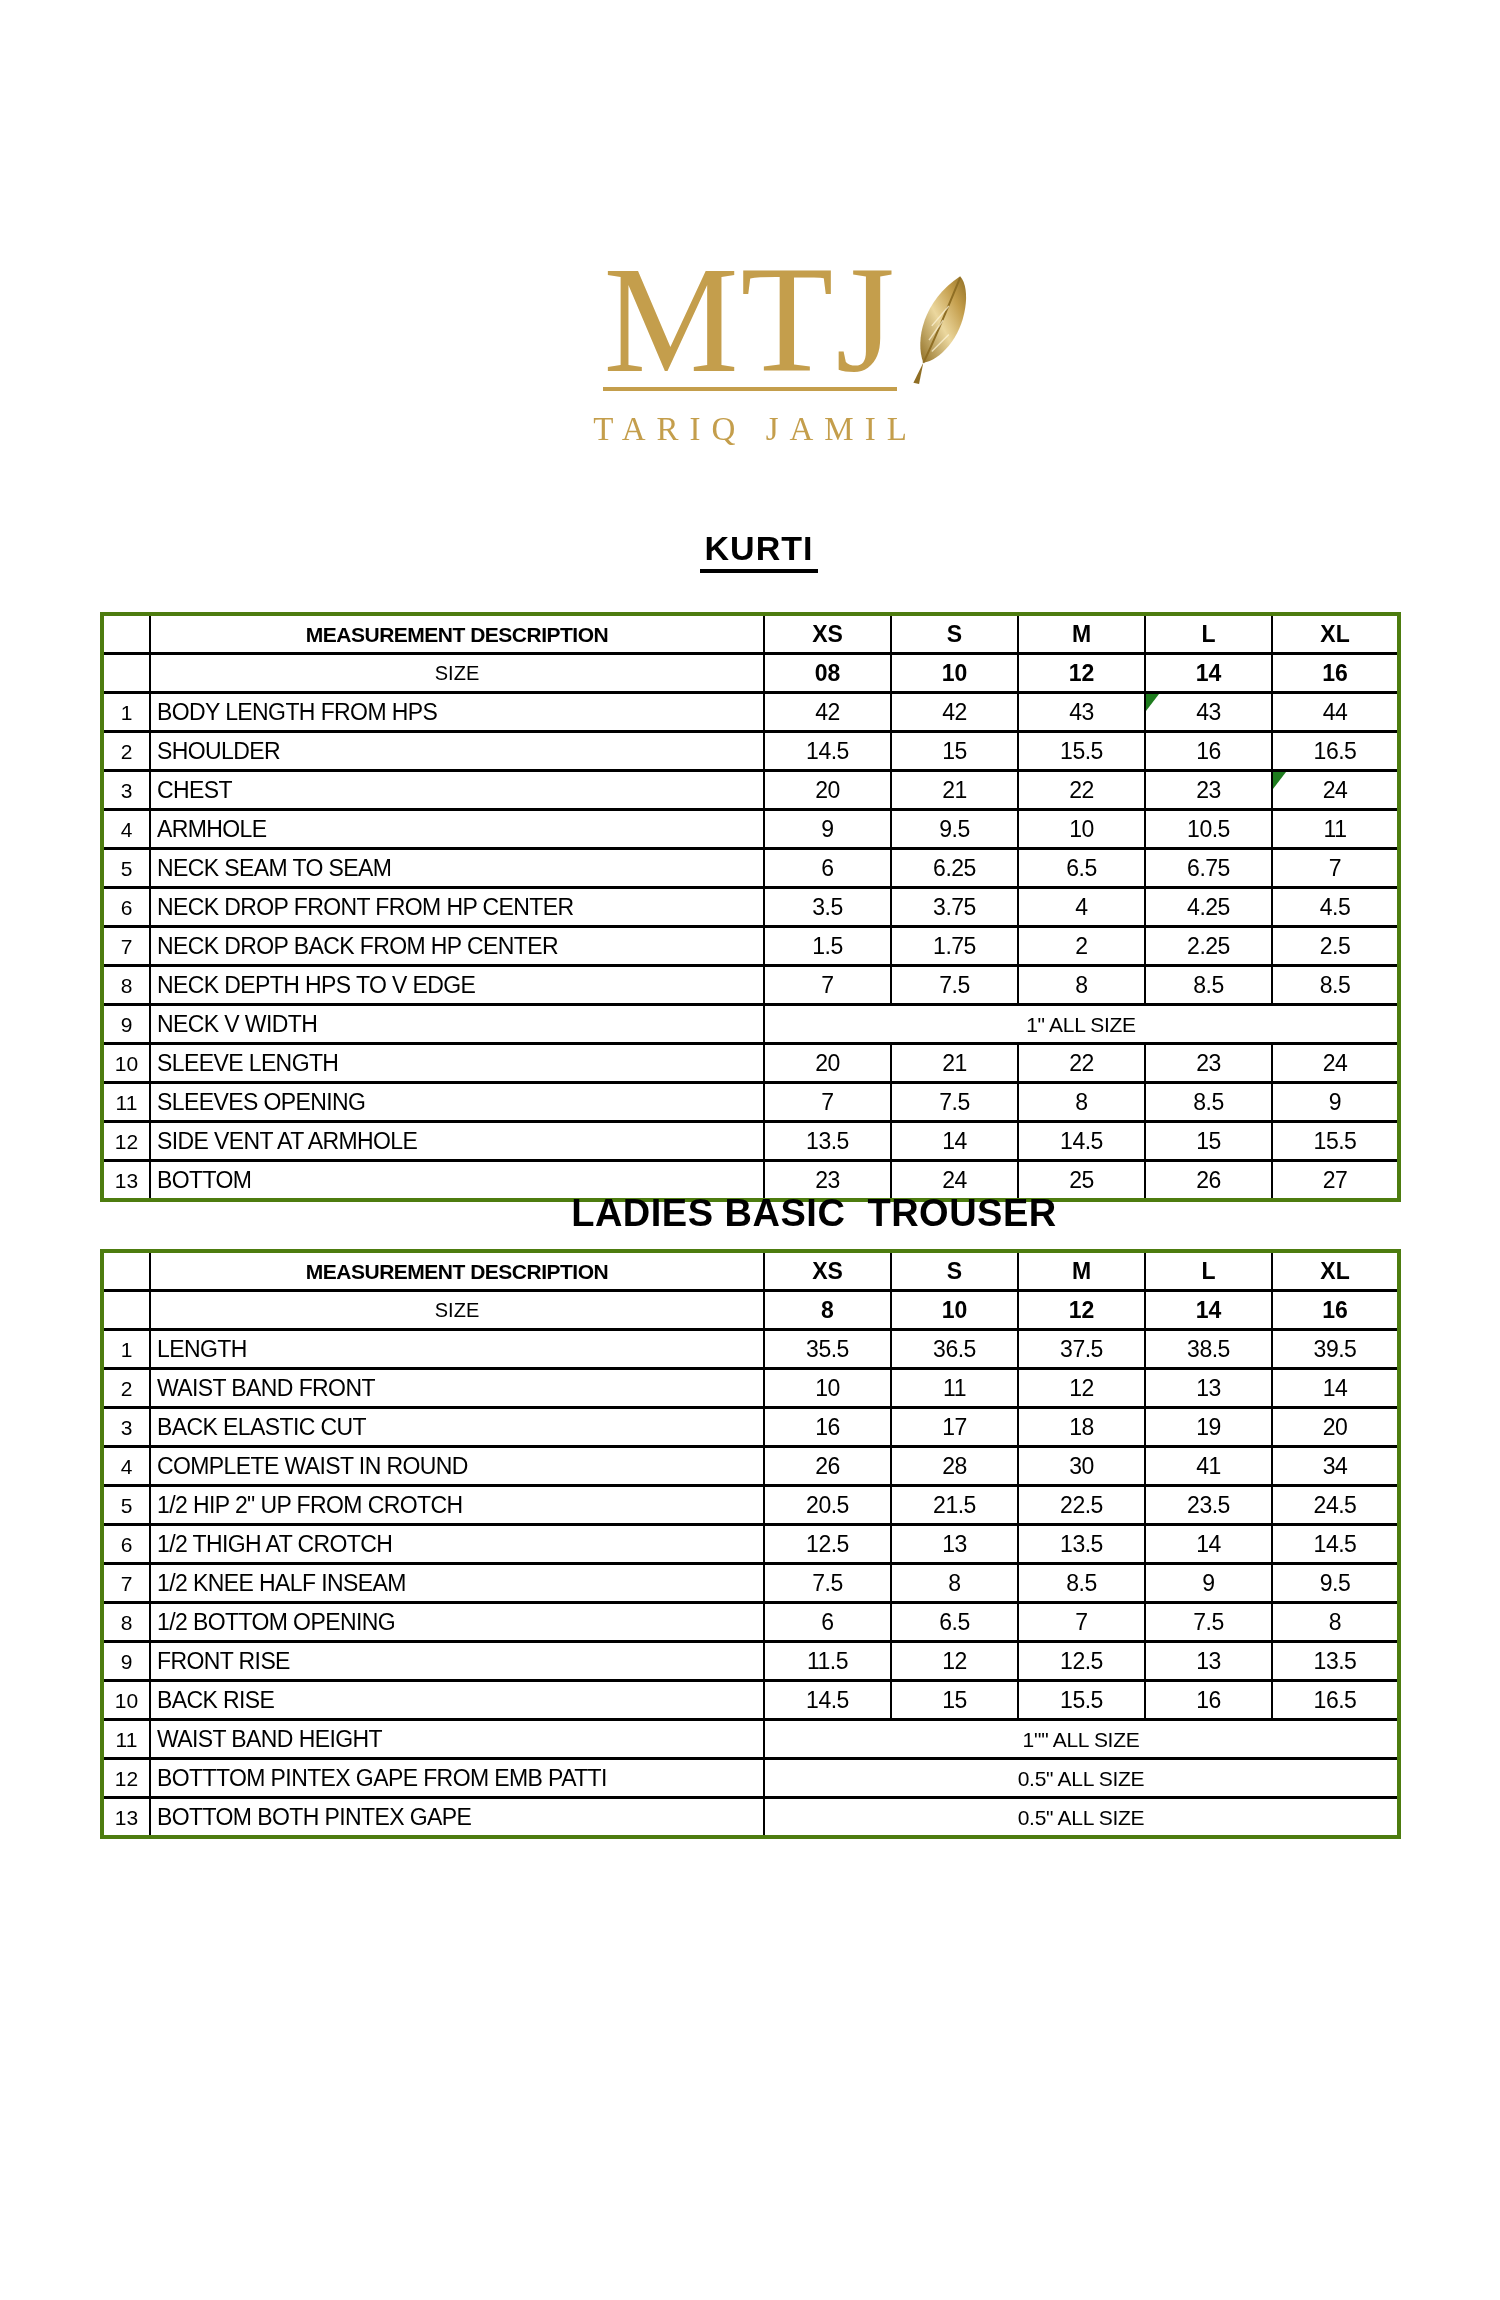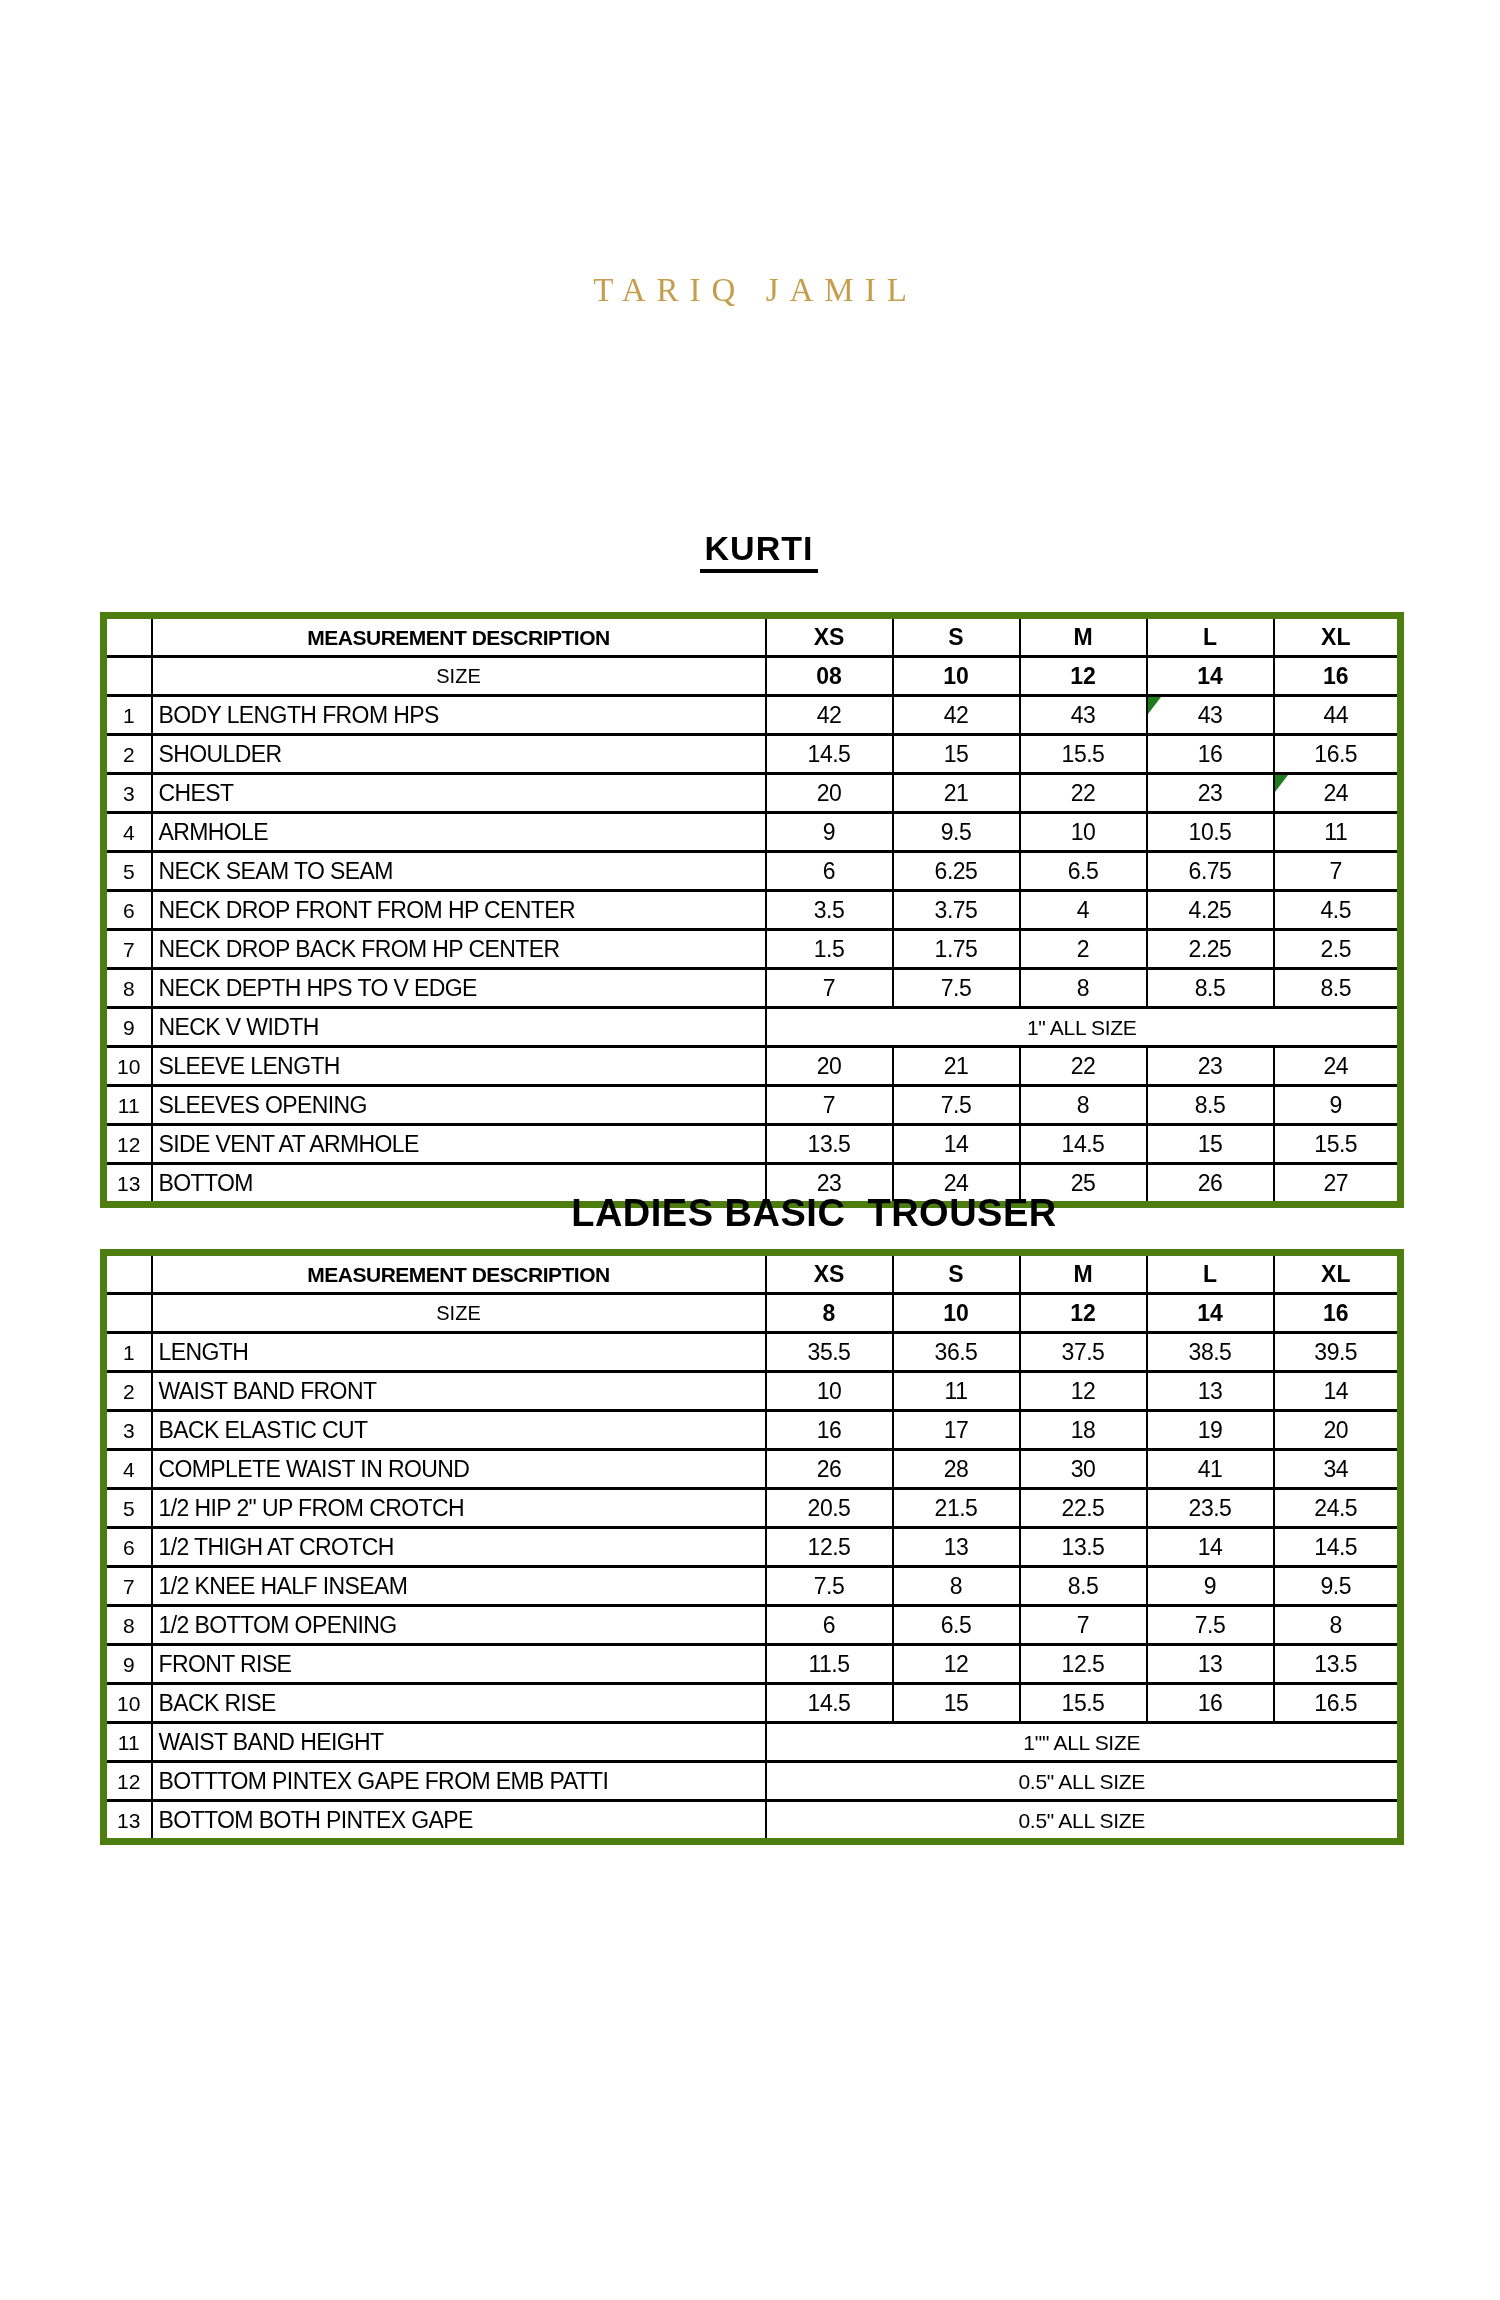--- a/index.html
+++ b/index.html
@@ -27,21 +27,21 @@
   .sec-title span{white-space:pre;display:inline-block;}
   .t1-title{top:529px;font-size:34px;letter-spacing:1px;}
   .t1-title span{border-bottom:4px solid #000;padding:0 5px 1px 5px;}
   .t2-title{top:1192px;font-size:38px;letter-spacing:0.5px;}
   .t2-title span{transform:translateX(55px);}
 
   
   .table-wrap{position:absolute;left:100px;}
   .tw-0{top:612px;}
   .tw-1{top:1249px;}
-  table{border-collapse:collapse;table-layout:fixed;background:#fff;border:7px solid #4d7c0f;}
+  table{border-collapse:collapse;table-layout:fixed;background:#fff;border:4px solid #4d7c0f;}
   col.c-num{width:48px;}
   col.c-desc{width:614px;}
   col.c-size{width:127px;}
   td{
     border:solid #000;border-width:3px 2px;height:36px;padding:0;
     vertical-align:middle;line-height:1;overflow:hidden;
   }
   .num{text-align:center;font-size:21px;}
   .desc{text-align:left;padding-left:6px;font-size:23px;letter-spacing:-0.6px;}
   .val{text-align:center;font-size:23px;letter-spacing:-0.5px;}
@@ -55,20 +55,38 @@
     position:absolute;top:0;left:0;width:0;height:0;
     border-top:17px solid var(--flag,#1E7C1E);border-right:13px solid transparent;
   }
 </style>
 </head>
 <body>
 
 <div class="page">
 
   <header class="logo">
+    <div class="monogram-wrap">
+      <span class="monogram" style="color: rgb(196, 158, 76);">MTJ</span>
+      <svg class="feather" viewBox="0 0 60 86" aria-hidden="true">
+        <defs>
+          <linearGradient id="gold-grad" x1="0" y1="1" x2="1" y2="0">
+            <stop offset="0" stop-color="#8F6E24"></stop>
+            <stop offset="0.45" stop-color="#EBD79E"></stop>
+            <stop offset="0.75" stop-color="#C49E4C"></stop>
+            <stop offset="1" stop-color="#8F6E24"></stop>
+          </linearGradient>
+        </defs>
+        <path d="M14 64 C 8 48, 14 20, 40 3 C 48 12, 44 38, 32 52 C 26 59, 20 63, 14 64 Z" fill="url(#gold-grad)"></path>
+        <path d="M14 64 C 22 48, 30 28, 40 4" stroke="#8F6E24" stroke-width="1.4" fill="none"></path>
+        <path d="M14 64 L 7 78 L 11 79 Z" fill="#8F6E24"></path>
+        <path d="M20 56 L 32 44 M18 48 L 28 34 M20 38 L 32 24" stroke="#FFF6DC" stroke-width="1" fill="none" opacity="0.7"></path>
+      </svg>
+      <div class="logo-rule" style="background: rgb(196, 158, 76);"></div>
+    </div>
     <div class="brand-name" style="color: rgb(196, 158, 76);">TARIQ JAMIL</div>
   </header>
 
   <h1 class="sec-title t1-title"><span>KURTI</span></h1>
 
   <section class="table-wrap tw-0">
       <table>
         <colgroup>
           <col class="c-num">
           <col class="c-desc">

